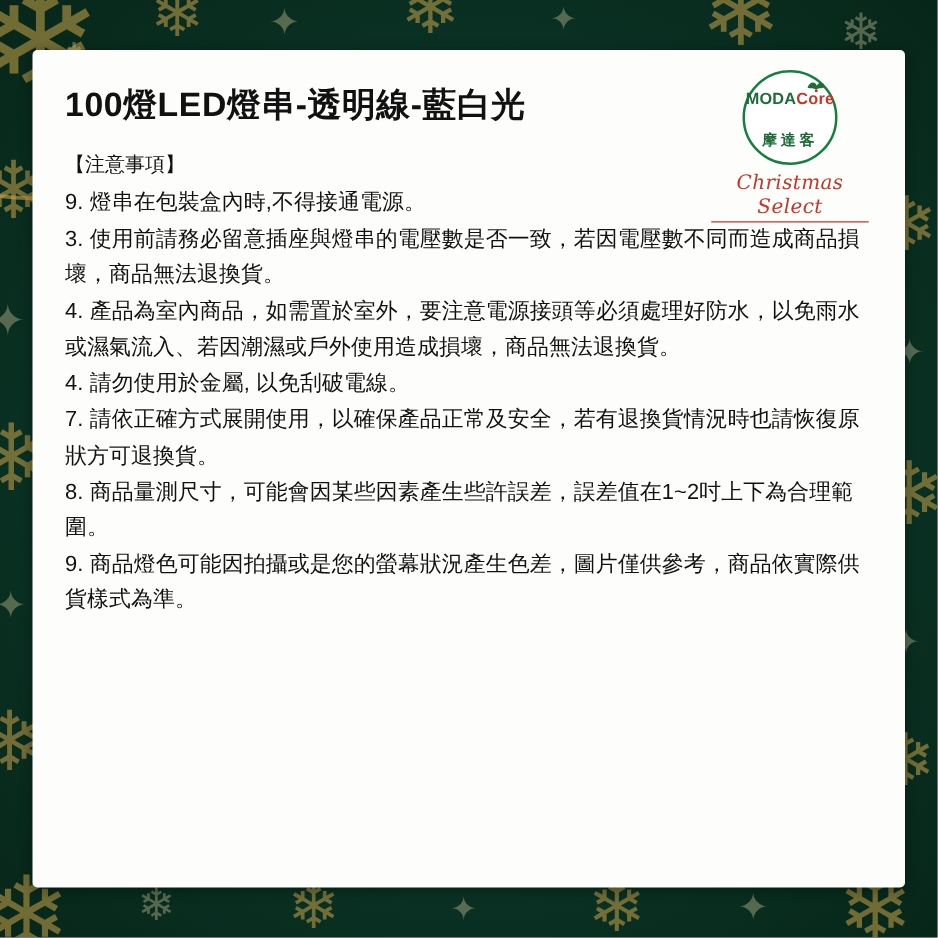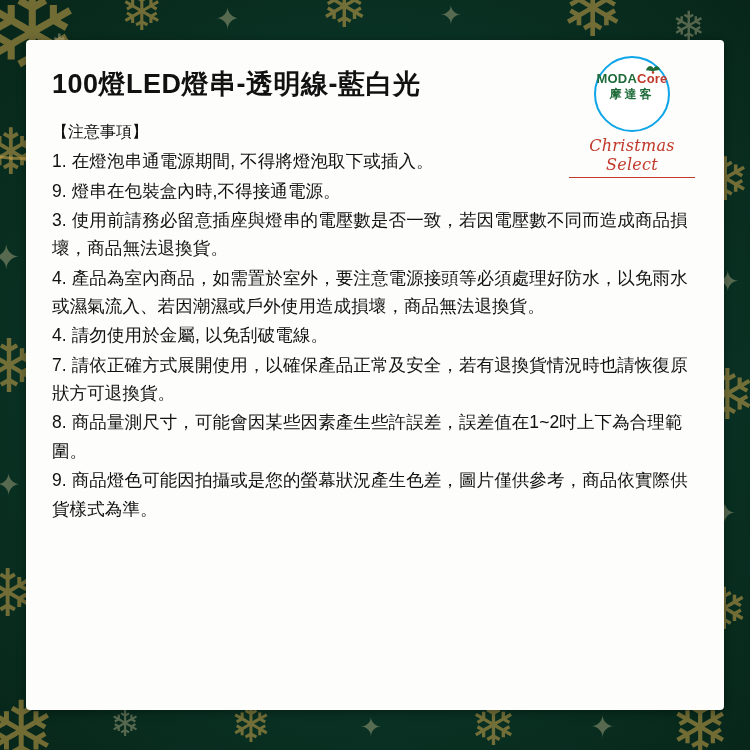--- a/index.html
+++ b/index.html
@@ -64,39 +64,39 @@
     position: absolute;
     right: 22px;
     top: 16px;
     width: 140px;
     text-align: center;
   }
   .logo-badge {
     width: 76px;
     height: 76px;
     border-radius: 50%;
-    border: 2px solid #0ea5e9;
+    border: 2px solid #15803d;
     margin: 0 auto;
     position: relative;
     background: #ffffff;
     box-sizing: border-box;
   }
   .logo-brand {
     font-size: 13px;
     font-weight: bold;
     color: #1f6b3a;
     letter-spacing: 0.2px;
     margin-top: 13px;
   }
   .logo-brand .accent { color: #c0392b; }
   .logo-cn {
     font-size: 12px;
     color: #1f6b3a;
     letter-spacing: 3px;
-    margin-top: 0;
+    margin-top: 18px;
     font-weight: bold;
   }
   .logo-leaf {
     position: absolute;
     top: 6px;
     right: 7px;
     width: 16px;
     height: 10px;
   }
   .logo-sub {
@@ -186,21 +186,20 @@
       </div>
       <div class="logo-sub">Christmas Select</div>
       <div class="logo-rule"></div>
     </div>
 
     <h1 class="title">100燈LED燈串-透明線-藍白光</h1>
 
     <div class="notice-head">【注意事項】</div>
 
     <ul class="list">
-      <li>1. 在燈泡串通電源期間, 不得將燈泡取下或插入。</li>
       <li>9. 燈串在包裝盒內時,不得接通電源。</li>
       <li>3. 使用前請務必留意插座與燈串的電壓數是否一致，若因電壓數不同而造成商品損壞，商品無法退換貨。</li>
       <li>4. 產品為室內商品，如需置於室外，要注意電源接頭等必須處理好防水，以免雨水或濕氣流入、若因潮濕或戶外使用造成損壞，商品無法退換貨。</li>
       <li>4. 請勿使用於金屬, 以免刮破電線。</li>
       <li>7. 請依正確方式展開使用，以確保產品正常及安全，若有退換貨情況時也請恢復原狀方可退換貨。</li>
       <li>8. 商品量測尺寸，可能會因某些因素產生些許誤差，誤差值在1~2吋上下為合理範圍。</li>
       <li>9. 商品燈色可能因拍攝或是您的螢幕狀況產生色差，圖片僅供參考，商品依實際供貨樣式為準。</li>
     </ul>
 
   </div>

